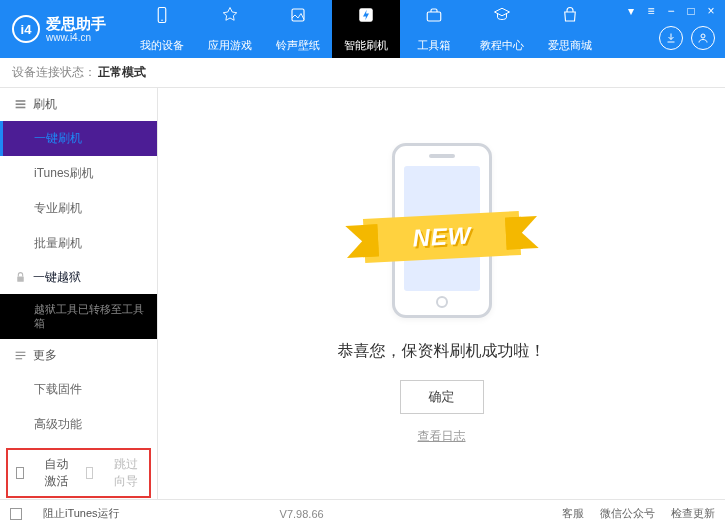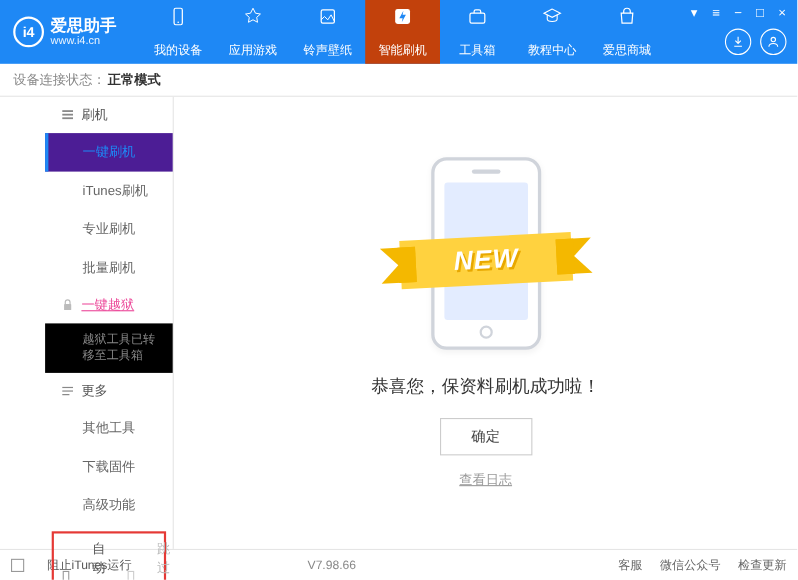--- a/index.html
+++ b/index.html
@@ -7,43 +7,43 @@
 
 .header { background: #1e88f5; height: 58px; display: flex; align-items: center; color: #fff; position: relative; }
 .logo-area { display: flex; align-items: flex-end; padding: 0 12px; gap: 6px; }
 .logo-circle { width: 28px; height: 28px; border: 2px solid #fff; border-radius: 50%; display: flex; align-items: center; justify-content: center; font-weight: bold; font-size: 13px; }
 .logo-text { display: flex; flex-direction: column; line-height: 1.1; }
 .logo-title { font-size: 15px; font-weight: bold; }
 .logo-sub { font-size: 10px; opacity: 0.9; }
 
 .nav { display: flex; height: 100%; margin-left: 10px; }
 .nav-item { width: 68px; display: flex; flex-direction: column; align-items: center; justify-content: center; gap: 13px; cursor: pointer; font-size: 11px; }
-.nav-item.active { background: #c2410c; }
+.nav-item.active { background: #000000; }
 .nav-icon { width: 20px; height: 20px; display: flex; align-items: center; justify-content: center; }
 .nav-icon svg { width: 18px; height: 18px; fill: #fff; }
 
 .win-ctrl { position: absolute; top: 4px; right: 6px; display: flex; gap: 4px; }
 .win-btn { width: 16px; height: 14px; display: flex; align-items: center; justify-content: center; color: #fff; cursor: pointer; font-size: 12px; }
 .header-right { position: absolute; right: 10px; bottom: 8px; display: flex; gap: 8px; }
 .circle-btn { width: 24px; height: 24px; border: 1.5px solid #fff; border-radius: 50%; display: flex; align-items: center; justify-content: center; cursor: pointer; }
 .circle-btn svg { width: 12px; height: 12px; fill: #fff; }
 
 .status-bar { height: 30px; border-bottom: 1px solid #e5e5e5; display: flex; align-items: center; padding: 0 12px; font-size: 12px; color: #666; }
 .status-label { color: #888; }
 .status-value { color: #333; font-weight: bold; margin-left: 2px; }
 
 .body { display: flex; height: 411px; }
-.sidebar { width: 158px; border-right: 1px solid #e5e5e5; display: flex; flex-direction: column; font-size: 12px; position: relative; padding-left: 41px; }
+.sidebar { width: 158px; border-right: 1px solid #e5e5e5; display: flex; flex-direction: column; font-size: 12px; position: relative; }
 .side-group { padding: 8px 14px; display: flex; align-items: center; gap: 6px; color: #555; cursor: pointer; }
 .side-group svg { width: 13px; height: 13px; fill: #888; }
 .side-item { padding: 9px 14px 9px 34px; color: #666; cursor: pointer; }
 .side-item.active { background: #4c1d95; color: #1e88f5; border-left: 3px solid #1e88f5; padding-left: 31px; }
 .side-note { background: #000000; color: #888; font-size: 11px; padding: 8px 10px 8px 34px; line-height: 1.3; }
 .side-group.locked svg { fill: #bbb; }
-.side-group.locked { color: #ec4899; text-decoration: underline; }
+.side-group.locked { color: #0f172a; }
 
 .red-box { border: 2px solid #e53935; margin: 6px; padding: 6px 8px; display: flex; gap: 14px; align-items: center; }
 .chk { display: flex; align-items: center; gap: 21px; color: #555; font-size: 12px; }
 .chk.disabled { color: #bbb; }
 .chk-box { width: 12px; height: 12px; border: 1px solid #999; background: #fff; }
 .chk.disabled .chk-box { border-color: #ccc; }
 
 .main { flex: 1; position: relative; display: flex; flex-direction: column; align-items: center; justify-content: center; }
 .phone-illus { width: 140px; height: 180px; position: relative; margin-bottom: 18px; }
 .phone-body { width: 100px; height: 175px; background: #fff; border: 3px solid #d0d4db; border-radius: 14px; position: absolute; left: 20px; top: 0; box-shadow: 0 2px 6px rgba(0,0,0,0.05); }
@@ -191,21 +191,20 @@
       </div>
     <div class="side-note">越狱工具已转移至工具箱</div>
     <div class="side-group">
         <svg viewBox="0 0 24 24">
           <rect x="3" y="5" width="18" height="2"></rect>
           <rect x="3" y="11" width="18" height="2"></rect>
           <rect x="3" y="17" width="12" height="2"></rect>
         </svg>
         <span>更多</span>
       </div>
-    <div class="side-item">其他工具</div>
     <div class="side-item">下载固件</div>
     <div class="side-item">高级功能</div>
 
     <div class="red-box">
       <label class="chk">
           <span class="chk-box"></span>
           <span>自动激活</span>
         </label>
       <label class="chk disabled">
           <span class="chk-box"></span>

